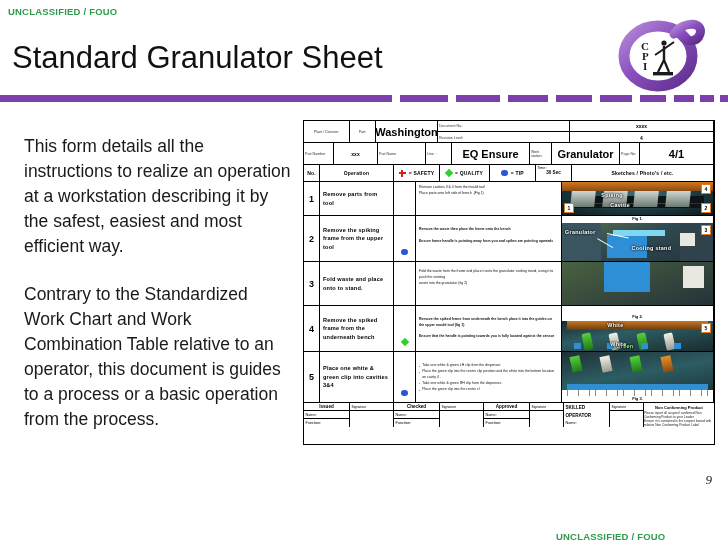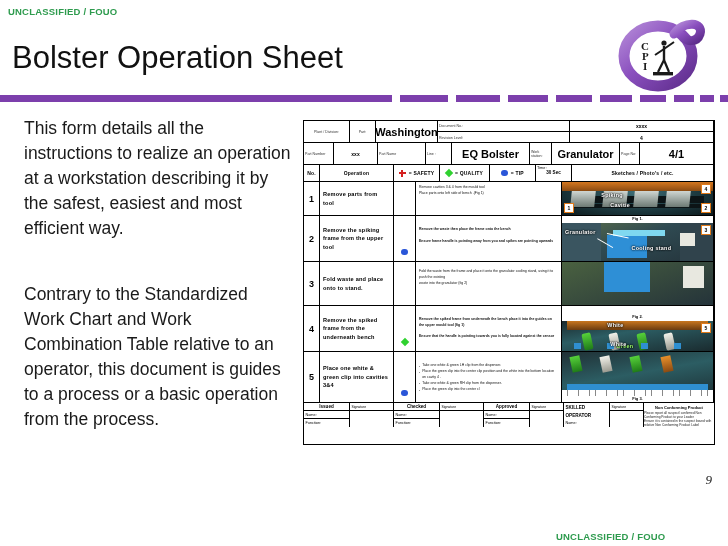--- a/index.html
+++ b/index.html
@@ -50,21 +50,21 @@
 
   
   .bodytext{
     position:absolute;
     left:24px;
     width:268px;
     font-size:17.5px;
     line-height:25px;
     color:#1a1a1a;
   }
-  #para-1{top:116px;}
+  #para-1{top:134px;}
   #para-2{top:282px;}
 
   
   #page-number{
     position:absolute;
     right:16px;top:472px;
     font-size:13px;
     color:#222;
     font-family:"Liberation Serif", serif;
     font-style:italic;
@@ -217,21 +217,21 @@
 </style>
 </head>
 <body>
 
 <div class="classif" id="classif-top">
   <span>UNCLASSIFIED</span>
   <span class="sep">/</span>
   <span>FOUO</span>
 </div>
 
-<div id="page-title">Bolster Operation Sheet</div>
+<div id="page-title">Standard Granulator Sheet</div>
 
 <div id="logo">
   <svg viewBox="0 0 106 80" width="106" height="80" aria-hidden="true">
     <defs>
       <linearGradient id="pg" x1="0" y1="0" x2="1" y2="1">
         <stop offset="0%" stop-color="#b48ad8"></stop>
         <stop offset="45%" stop-color="#8a4fbe"></stop>
         <stop offset="100%" stop-color="#5e2d8c"></stop>
       </linearGradient>
     </defs>
@@ -304,21 +304,21 @@
     <div id="c-pnval">
       <span class="valsm">xxx</span>
     </div>
     <div id="c-pnamelbl">
       <div class="lbl">Part Name</div>
     </div>
     <div id="c-linelbl">
       <div class="lbl">Line :</div>
     </div>
     <div id="c-lineval">
-      <span class="val">EQ Bolster</span>
+      <span class="val">EQ Ensure</span>
     </div>
     <div id="c-wslbl">
       <div class="lbl">Work station:</div>
     </div>
     <div id="c-wsval">
       <span class="val">Granulator</span>
     </div>
     <div id="c-pglbl">
       <div class="lbl">Page No:</div>
     </div>

